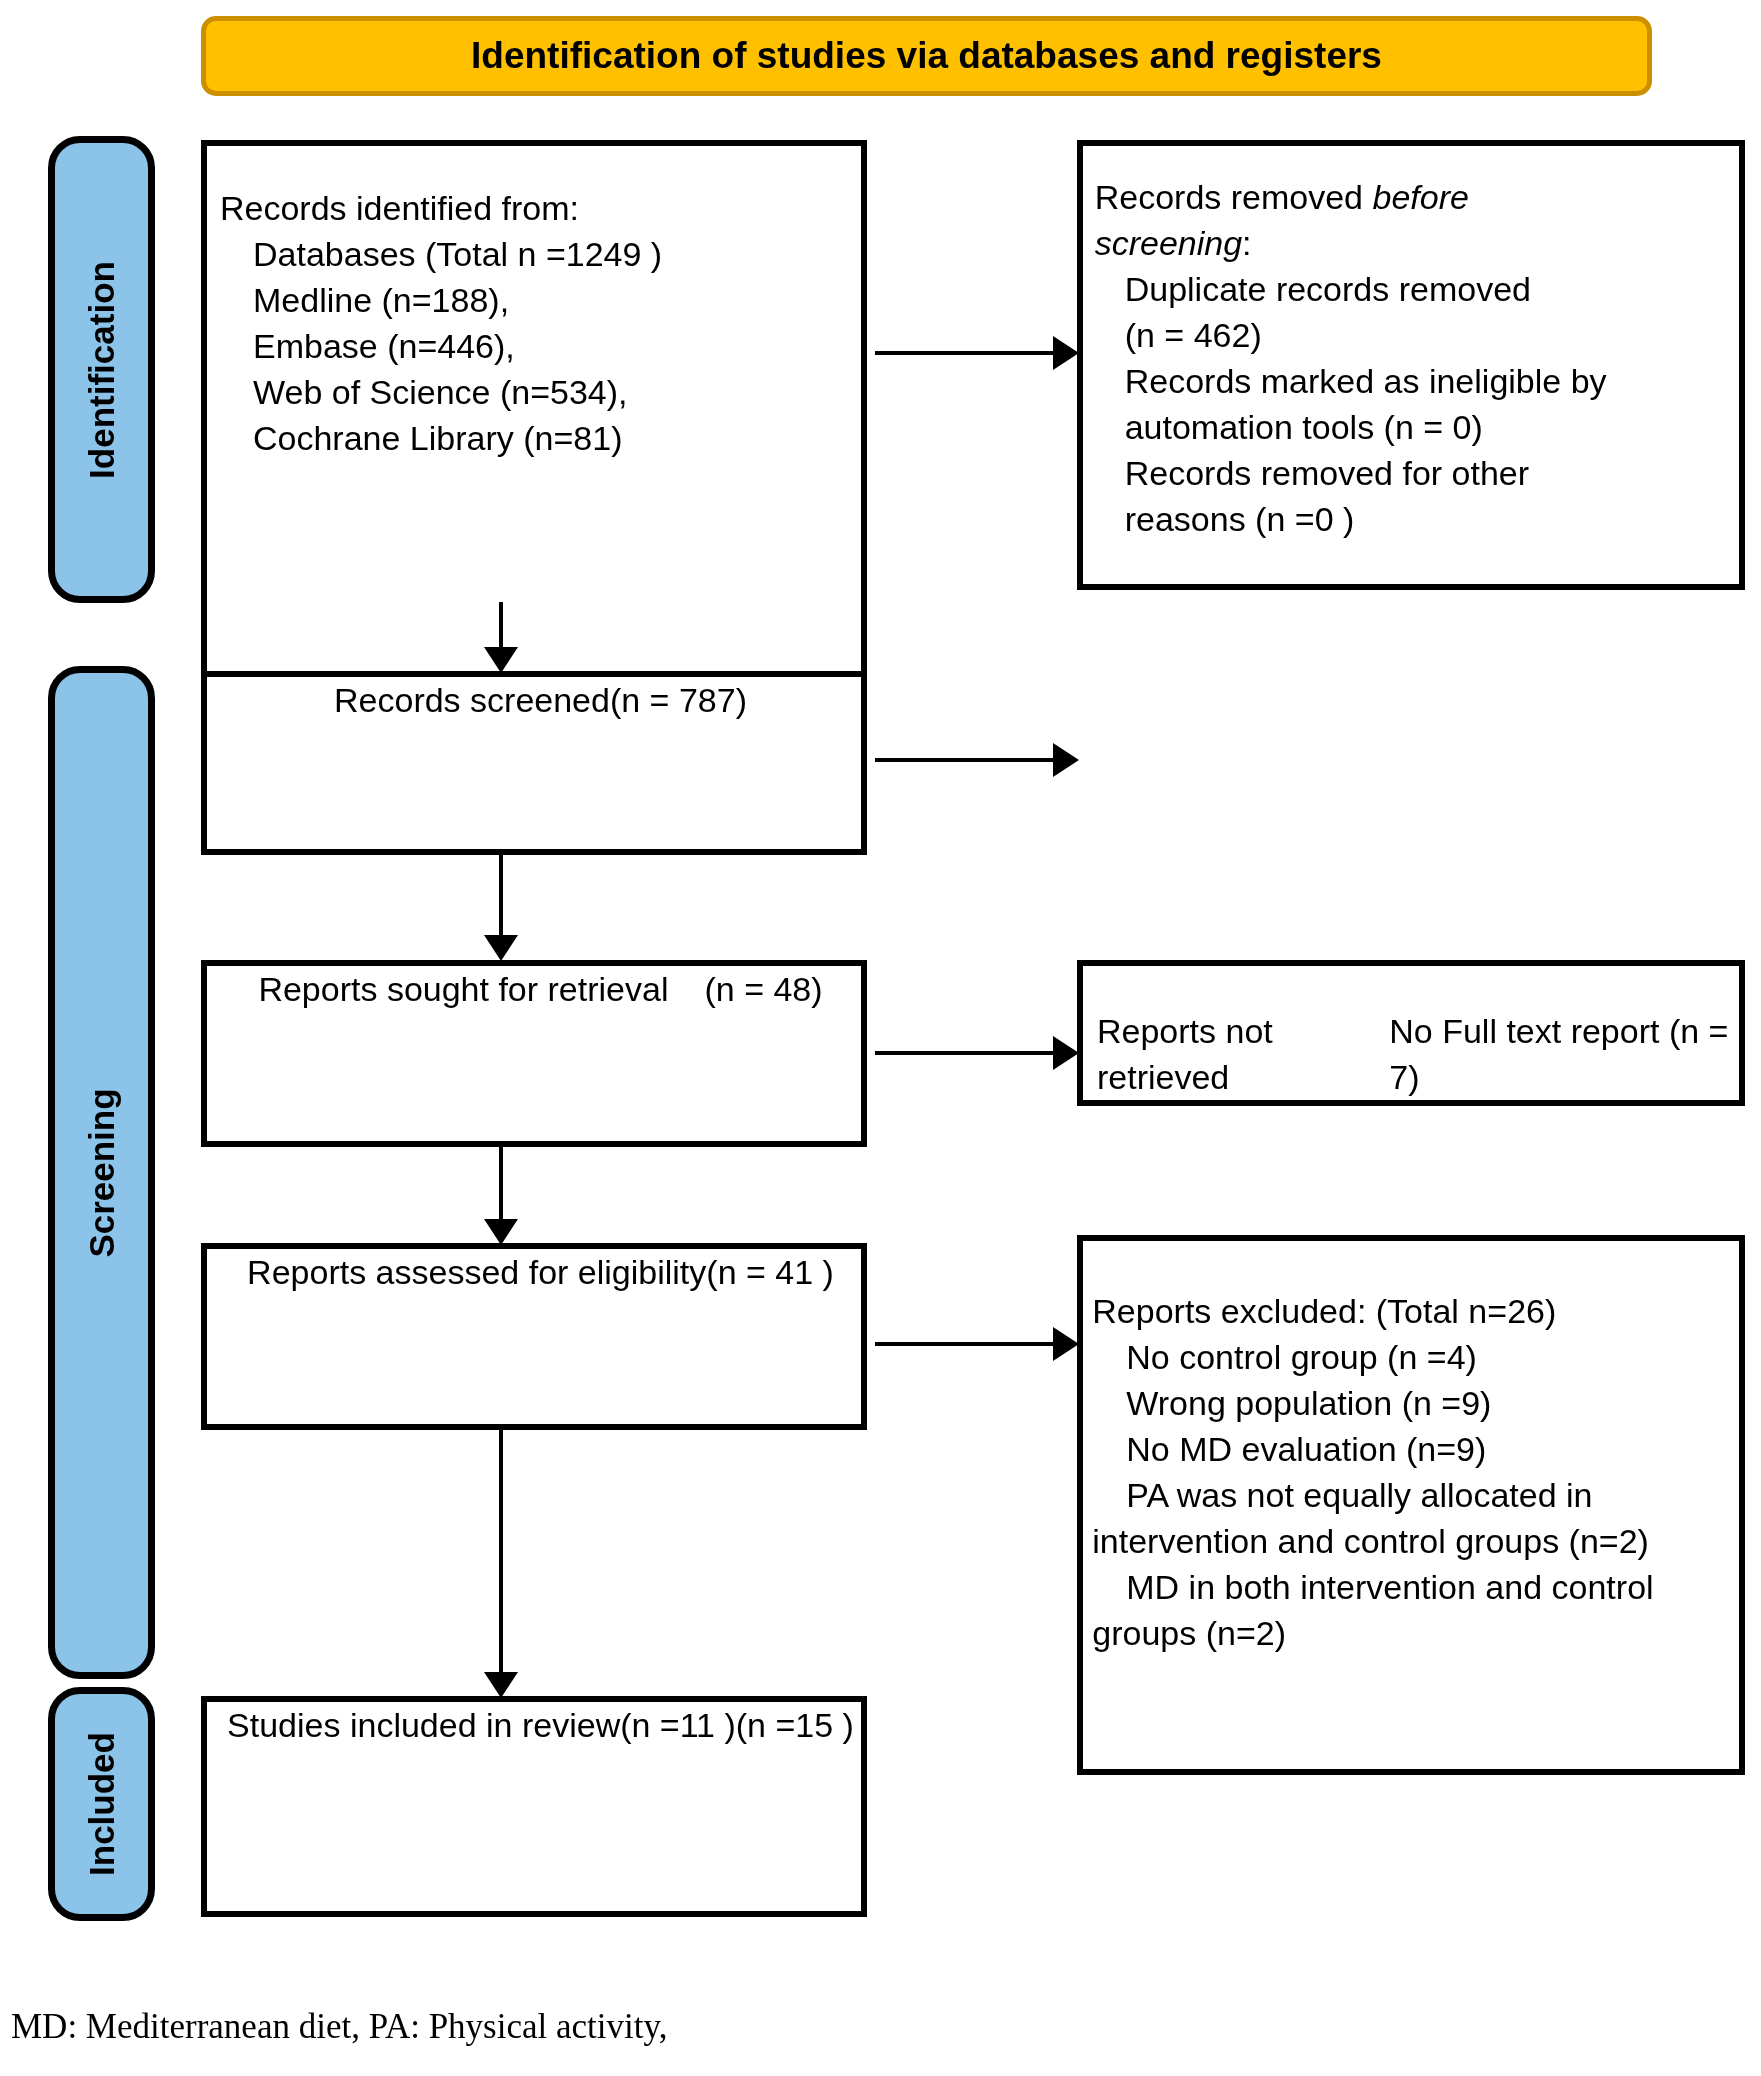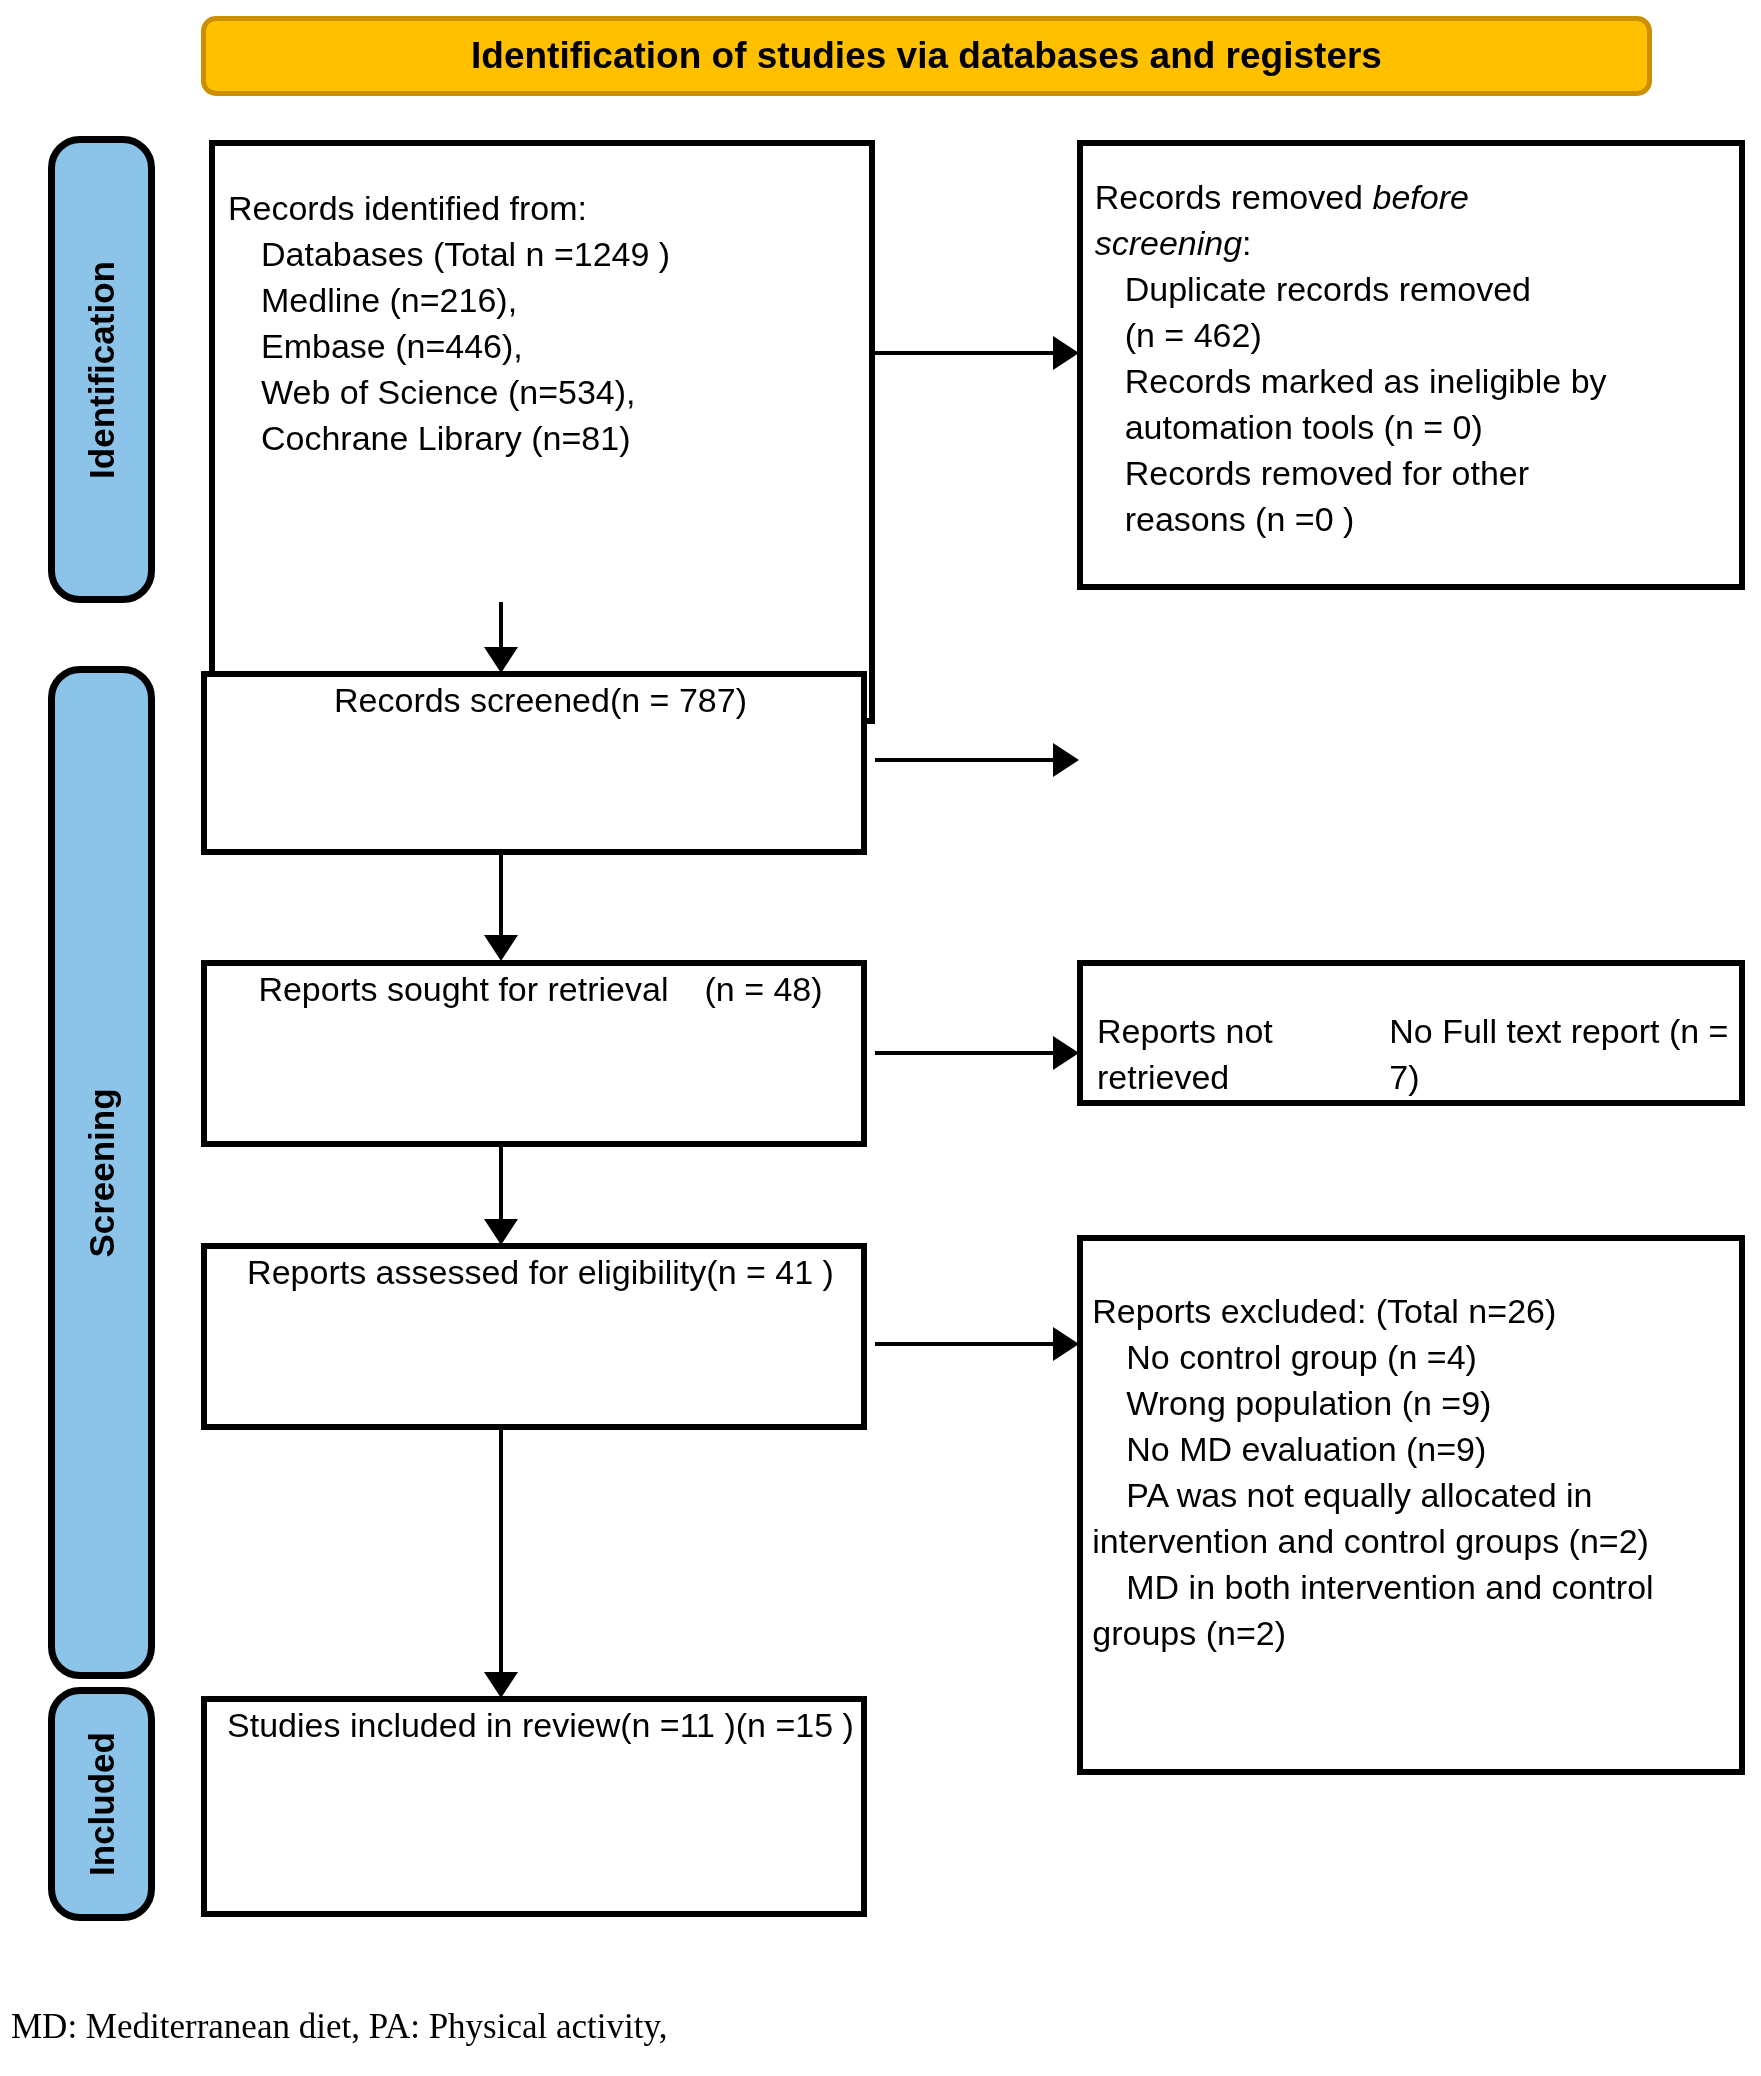--- a/index.html
+++ b/index.html
@@ -45,21 +45,21 @@
   .box {
     position:absolute;
     background:#fff;
     border:6.4px solid var(--line,#000);
     box-sizing:border-box;
     font-size:34px; line-height:46px;
   }
   .col-left  { left:201px;  width:666px; }
   .col-right { left:1077px; width:668px; }
 
-  #box-records-identified { top:140px;  height:584px; padding:39px 11.7px 0 13px;margin-left:8px; }
+  #box-records-identified { top:140px;  height:584px; padding:39px 11.7px 0 13px; }
   #box-records-identified .item { padding-left:33px; }
 
   #box-records-removed { top:140px; height:450px; padding:28px 9.3px 0 11.7px; }
   #box-records-removed .item { padding-left:30px; max-width:508px; }
 
   #box-records-screened { top:671px; height:184px; }
   #box-records-excluded { top:671px; height:184px; }
   #box-reports-sought   { top:960px; height:187px;gap:36px; }
   #box-reports-not-retrieved { top:960px; height:146px;align-items:flex-end; }
   #box-reports-assessed { top:1243px; height:187px; }
@@ -128,21 +128,21 @@
   <div class="stage" id="stage-screening">
     <span>Screening</span>
   </div>
   <div class="stage" id="stage-included">
     <span>Included</span>
   </div>
 
   <div class="box col-left" id="box-records-identified">
     <div>Records identified from:</div>
     <div class="item">Databases (Total n =1249 )</div>
-    <div class="item">Medline (n=216),</div>
+    <div class="item">Medline (n=188),</div>
     <div class="item">Embase (n=446),</div>
     <div class="item">Web of Science (n=534),</div>
     <div class="item">Cochrane Library (n=81)</div>
   </div>
 
   <div class="box col-right" id="box-records-removed">
     <div>
       <span>Records removed </span><span class="italic">before</span><br>
       <span class="italic">screening</span><span>:</span>
     </div>

